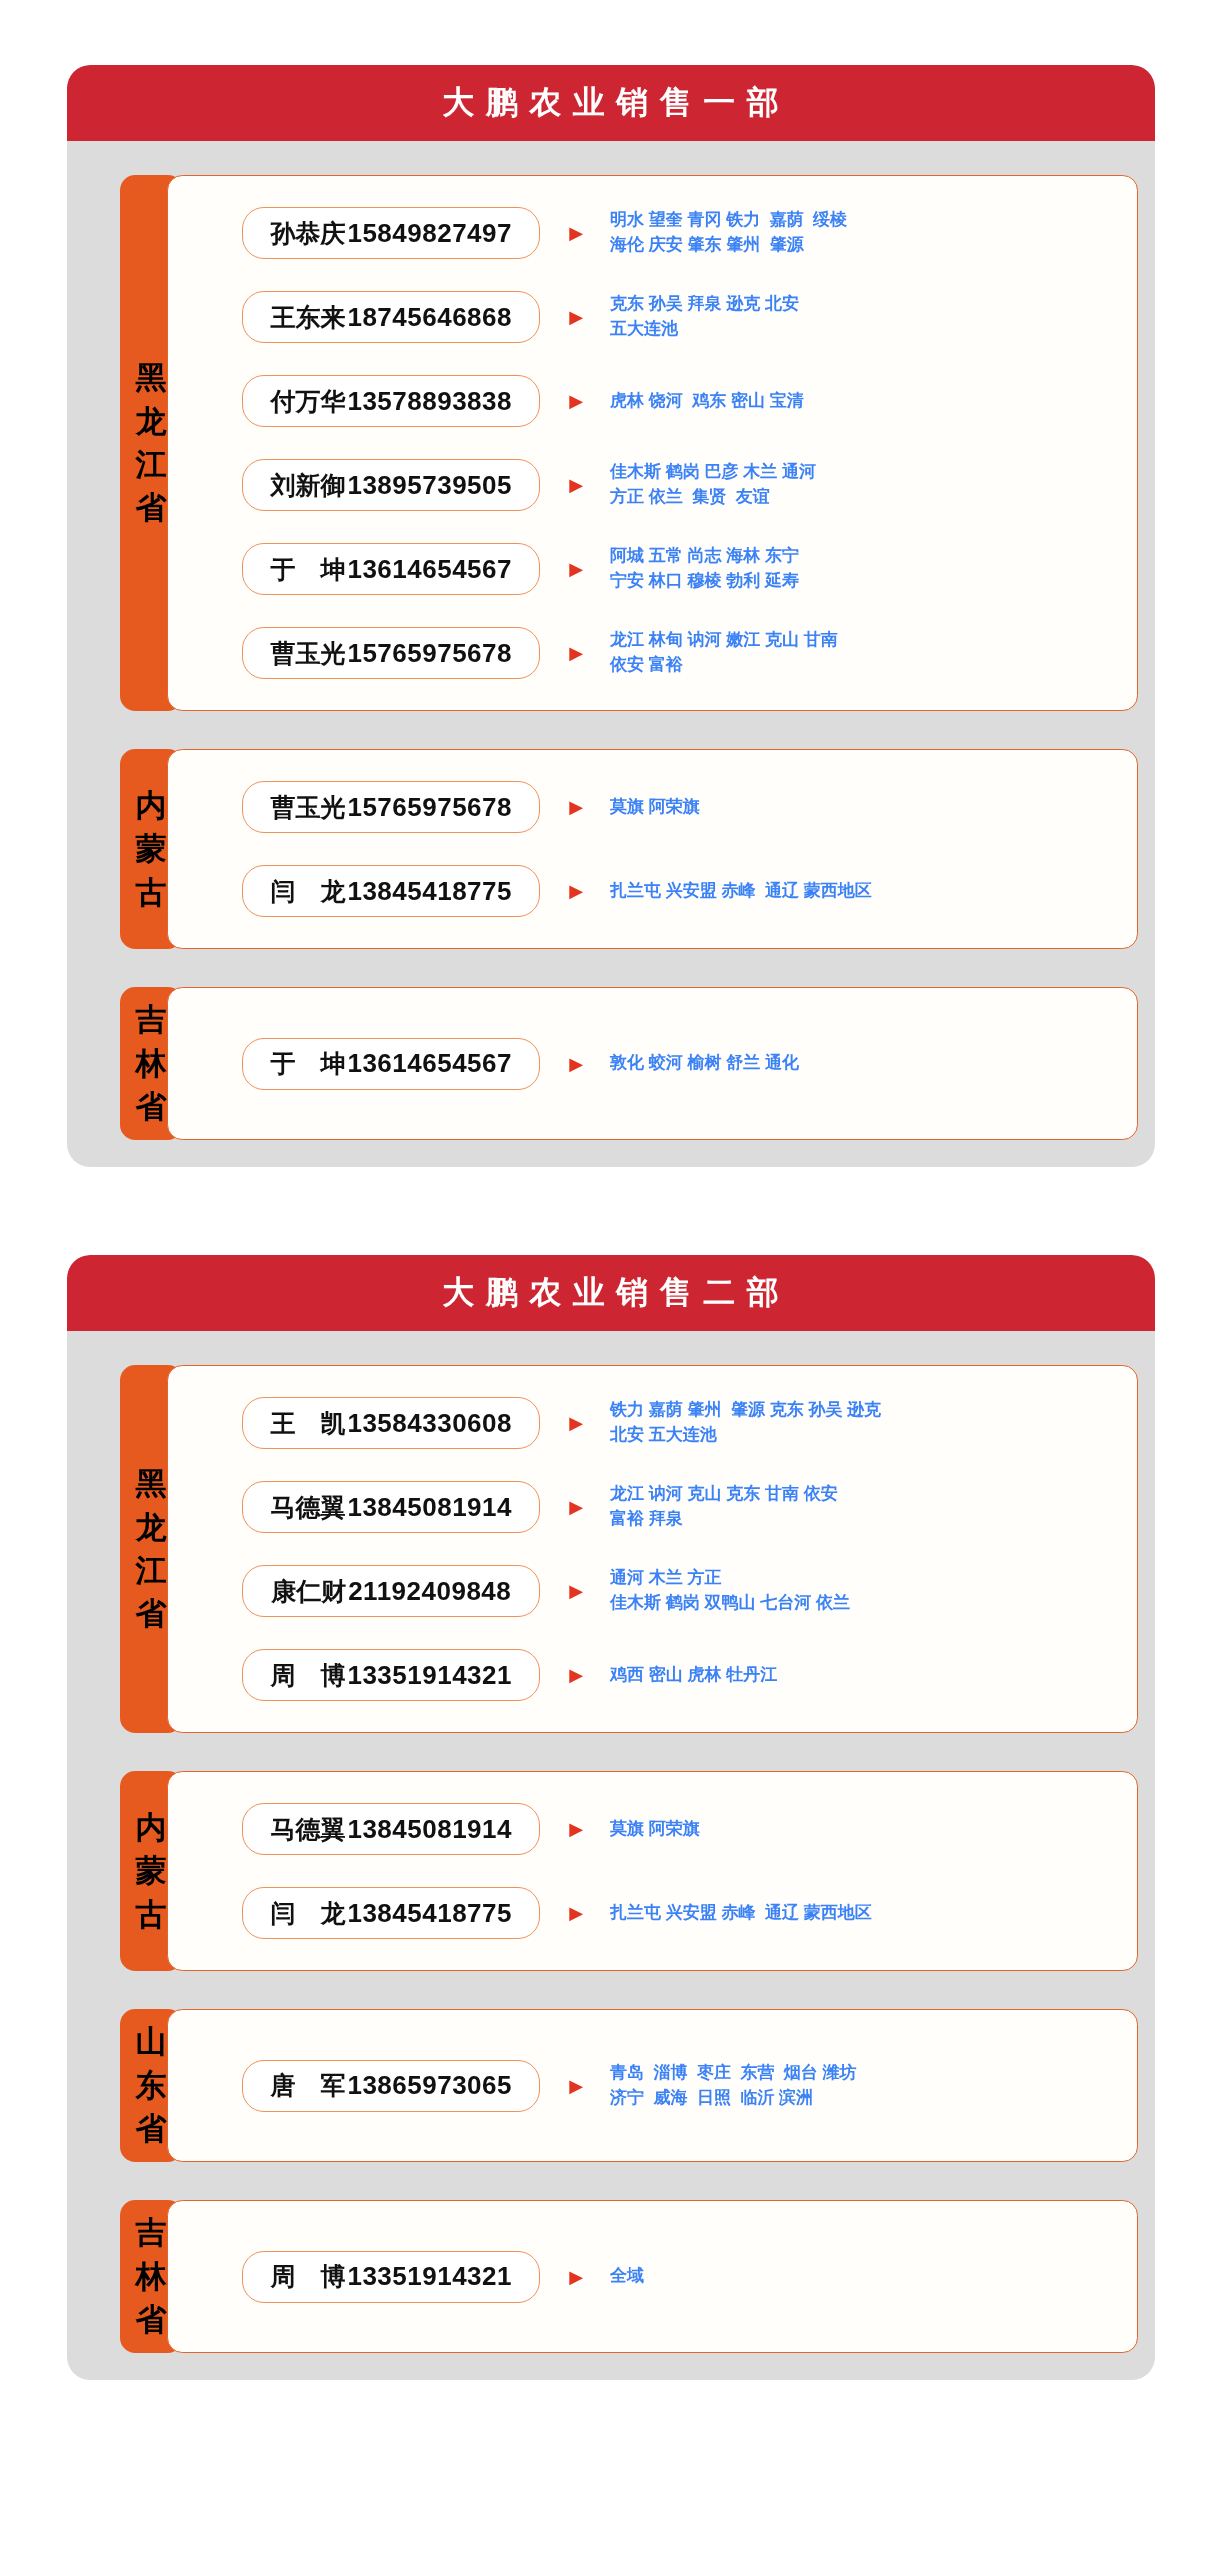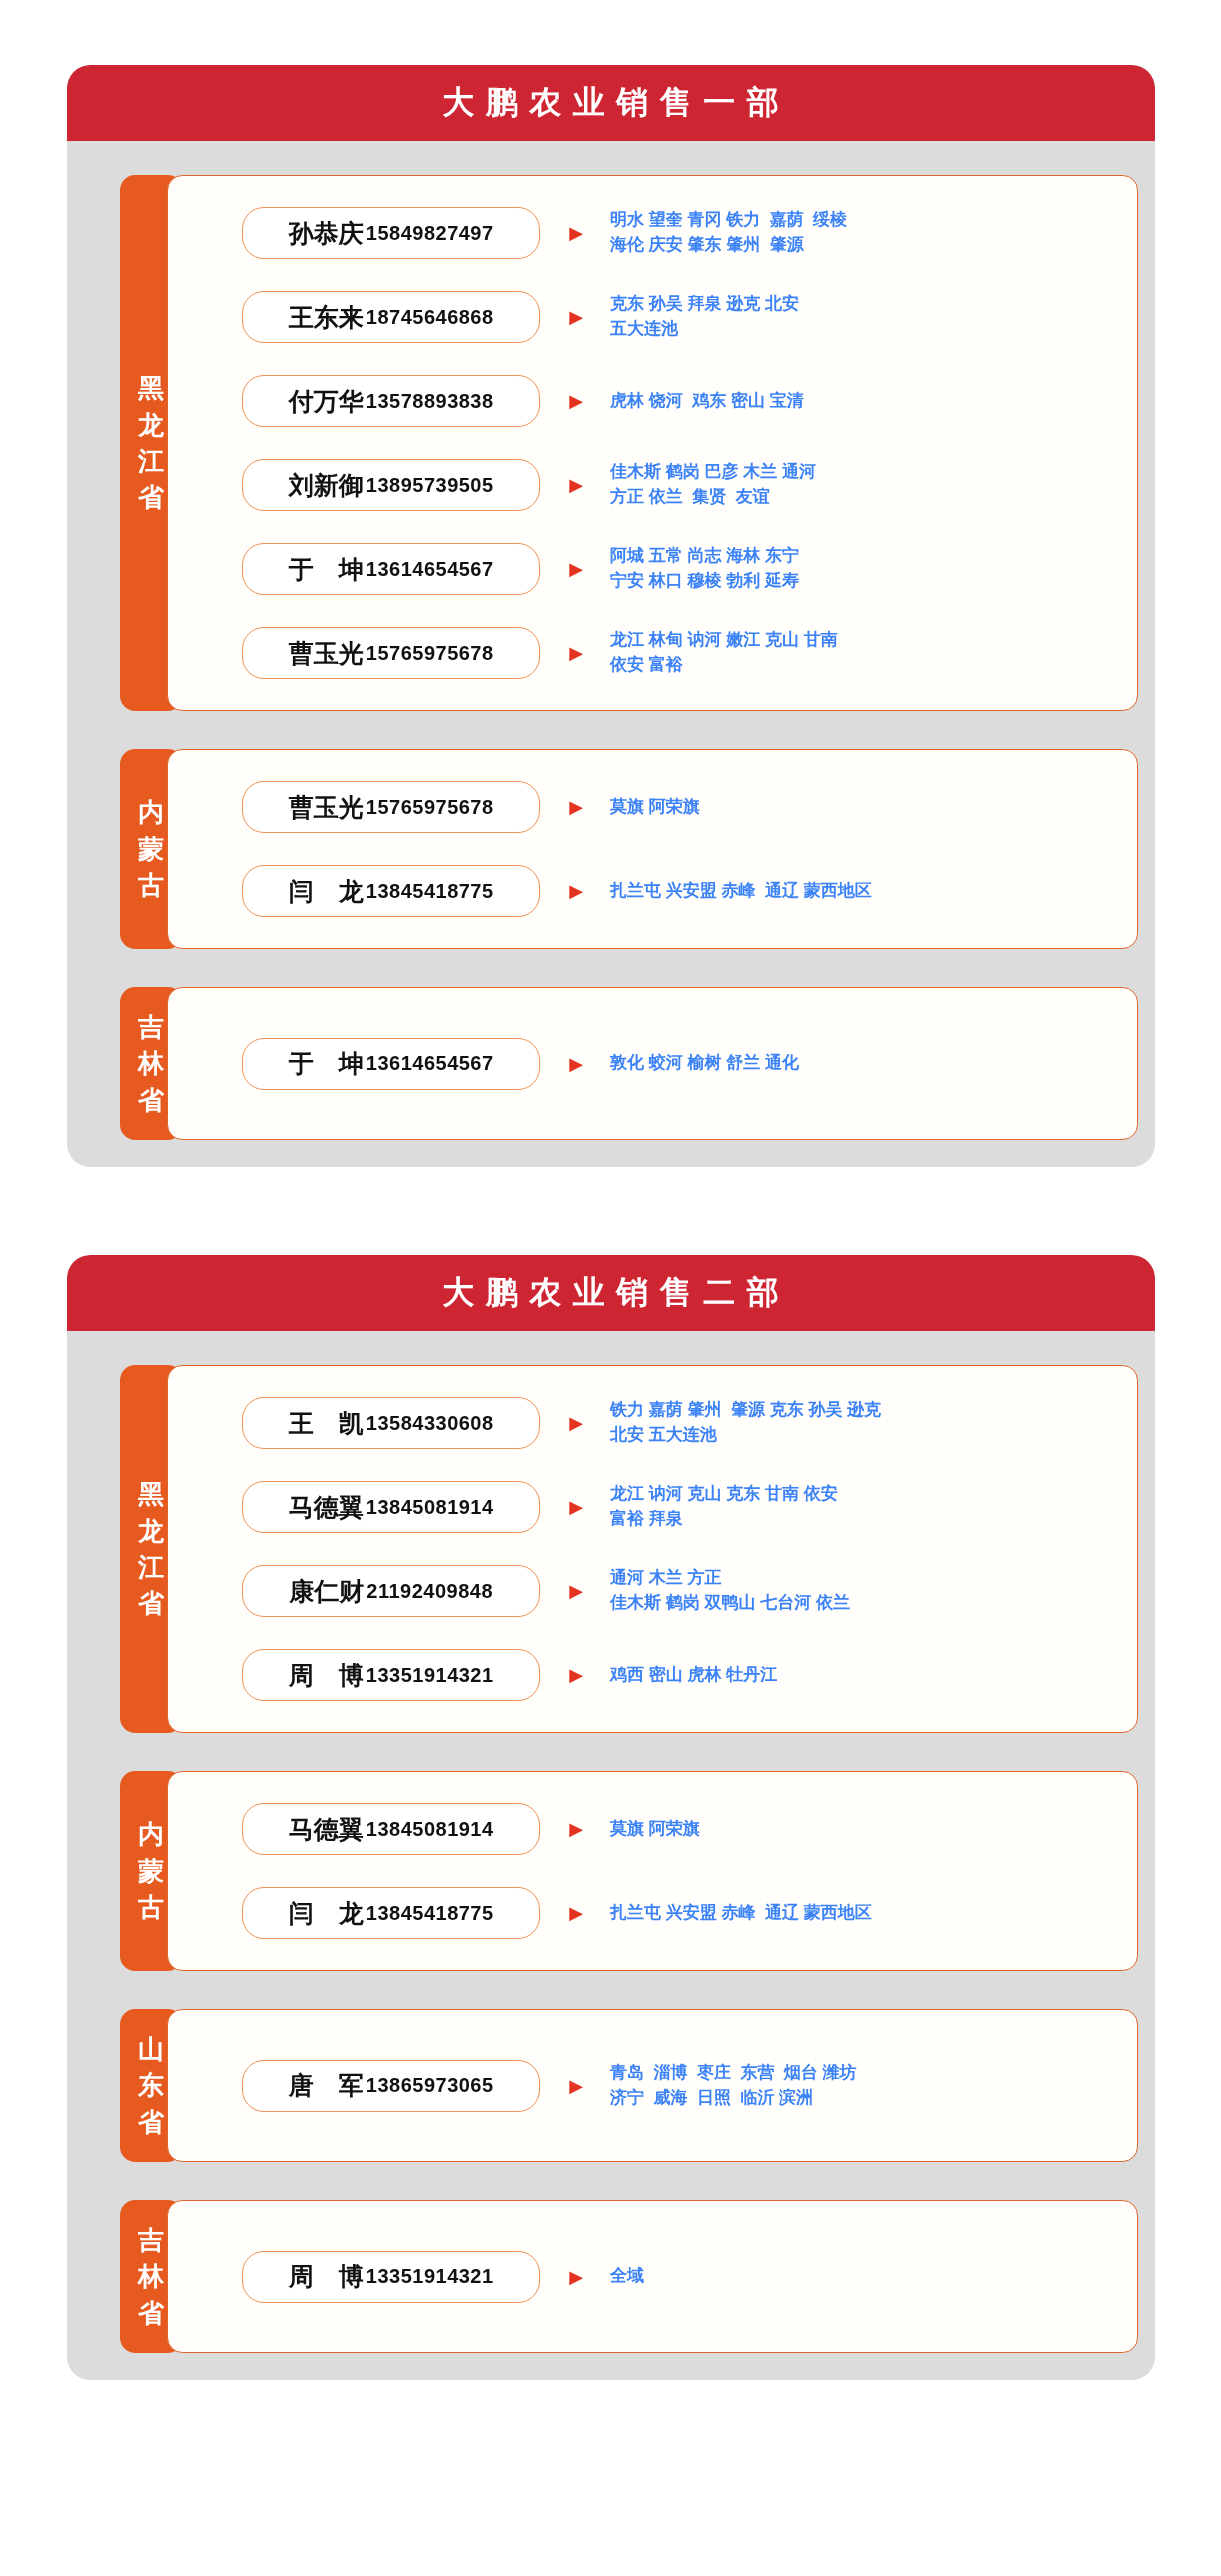--- a/index.html
+++ b/index.html
@@ -38,22 +38,22 @@
   }
   .section { display:flex; align-items:stretch; }
 
   .province-tab {
     width:63px; flex-shrink:0;
     background:#e65a20;
     border-radius:15.3px;
     display:flex; align-items:center; justify-content:center;
   }
   .province-label {
-    color:#ffffff; font-weight:bold;
-    font-size:26px; line-height:1.4;
+    color:#000000; font-weight:bold;
+    font-size:31px; line-height:1.4;
     width:31px; word-break:break-all; text-align:center;
   }
 
   .content-box {
     flex:1; margin-left:-15.3px; position:relative; z-index:1;
     background:#fffefb;
     border:1.9px solid #e0652a;
     border-radius:15.3px;
     padding:31px 19px 31px 74px;
     min-height:153px;
@@ -67,21 +67,21 @@
     background:#ffffff;
     border:1.9px solid #ef9257;
     border-radius:22px;
     display:flex; align-items:center; justify-content:center;
     gap:2px; padding:6.7px 9.5px;
   }
   .contact-name {
     font-size:25px; font-weight:bold; color:#111111; white-space:pre;
   }
   .contact-phone {
-    font-size:20px; font-weight:bold; color:#111111; letter-spacing:0.5px;
+    font-size:26px; font-weight:bold; color:#111111; letter-spacing:0.5px;
   }
 
   .arrow {
     color:#e23420; font-size:18px;
     margin:0 27px 0 29px; flex-shrink:0;
     line-height:1;
   }
 
   .regions {
     font-size:17px; font-weight:bold; color:#3b82f6; line-height:1.45;

